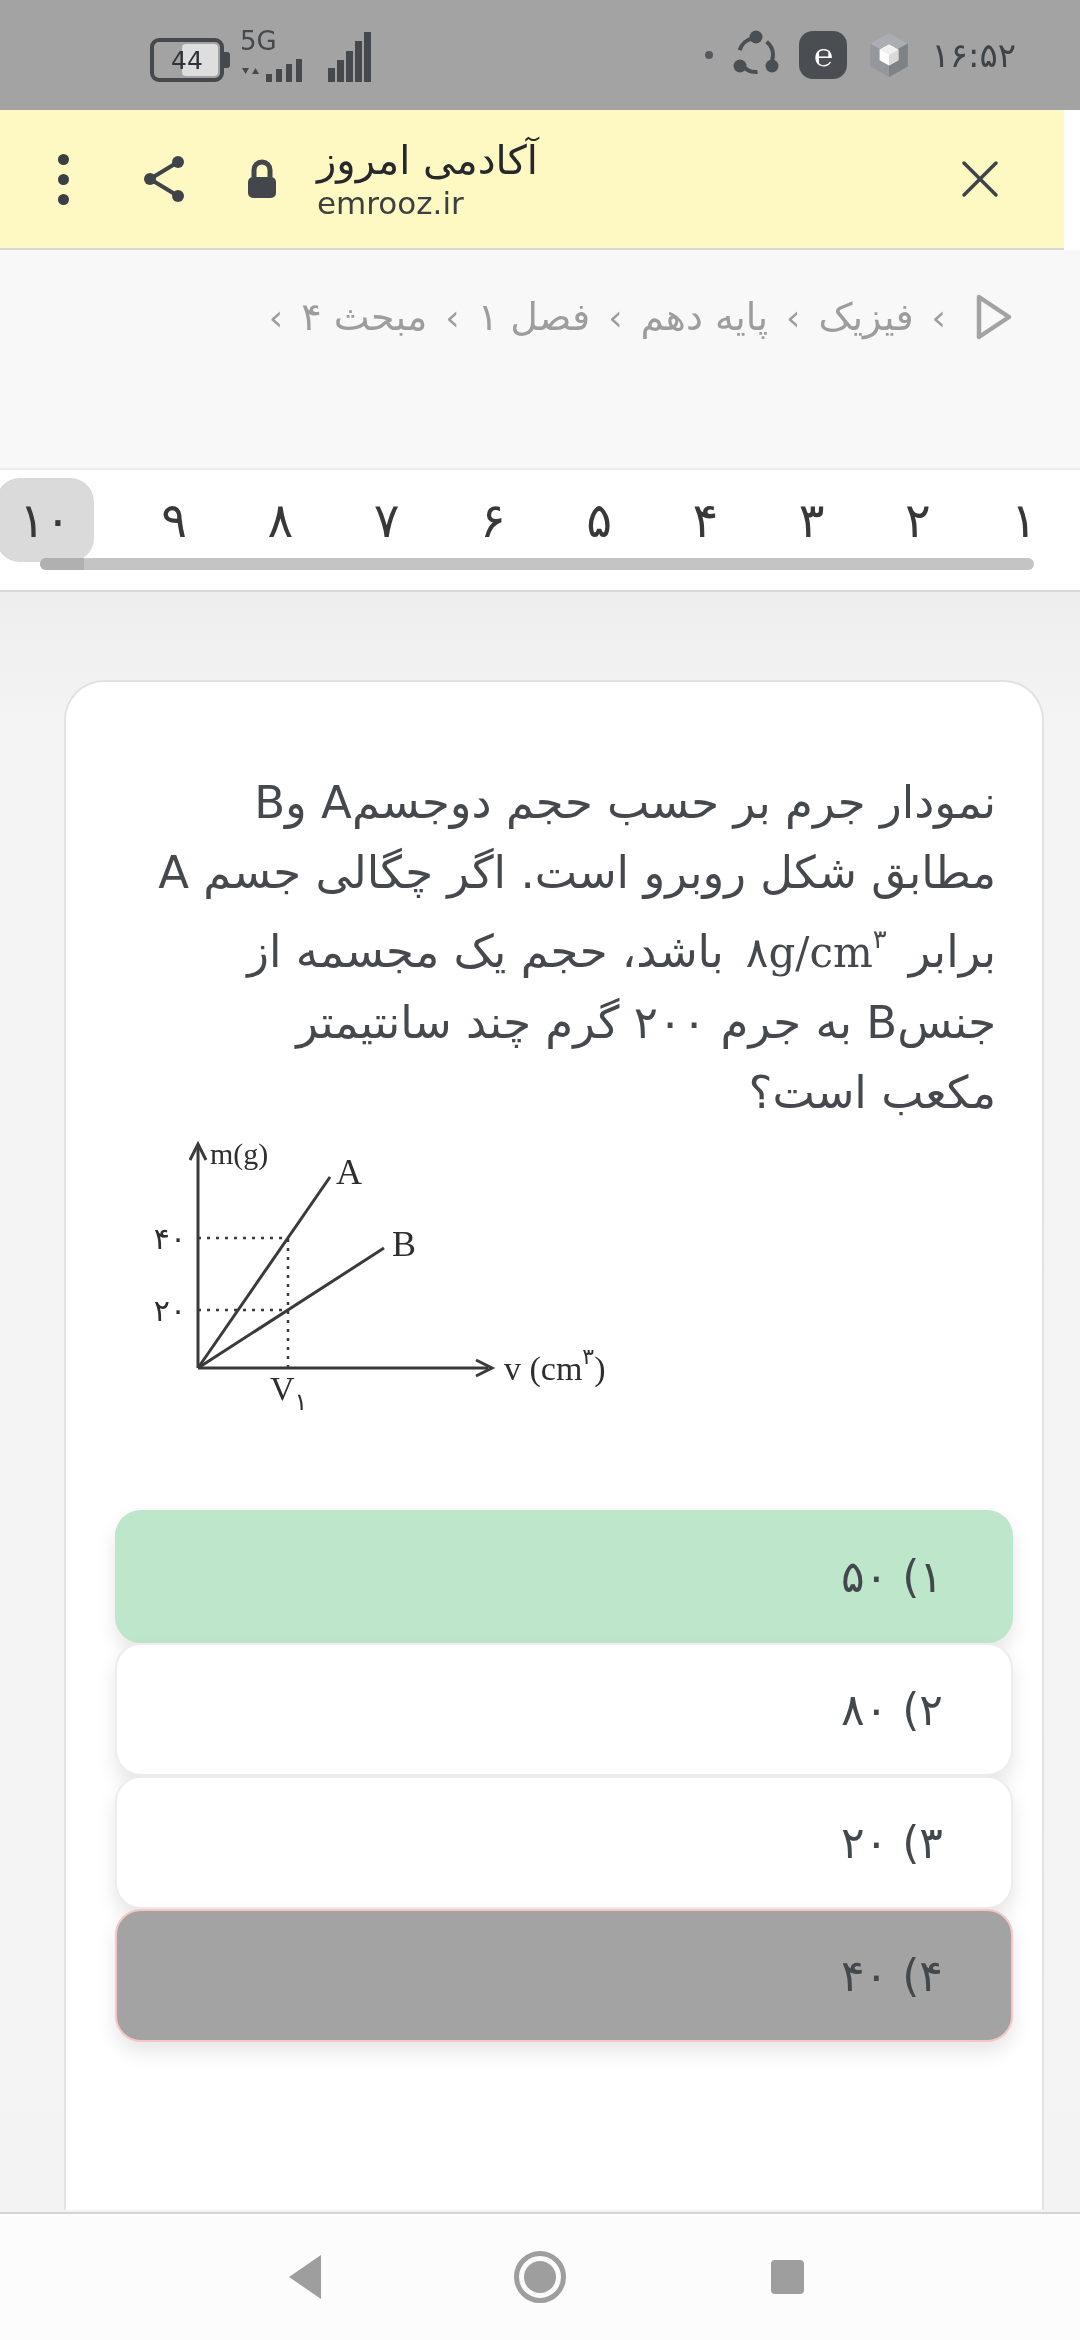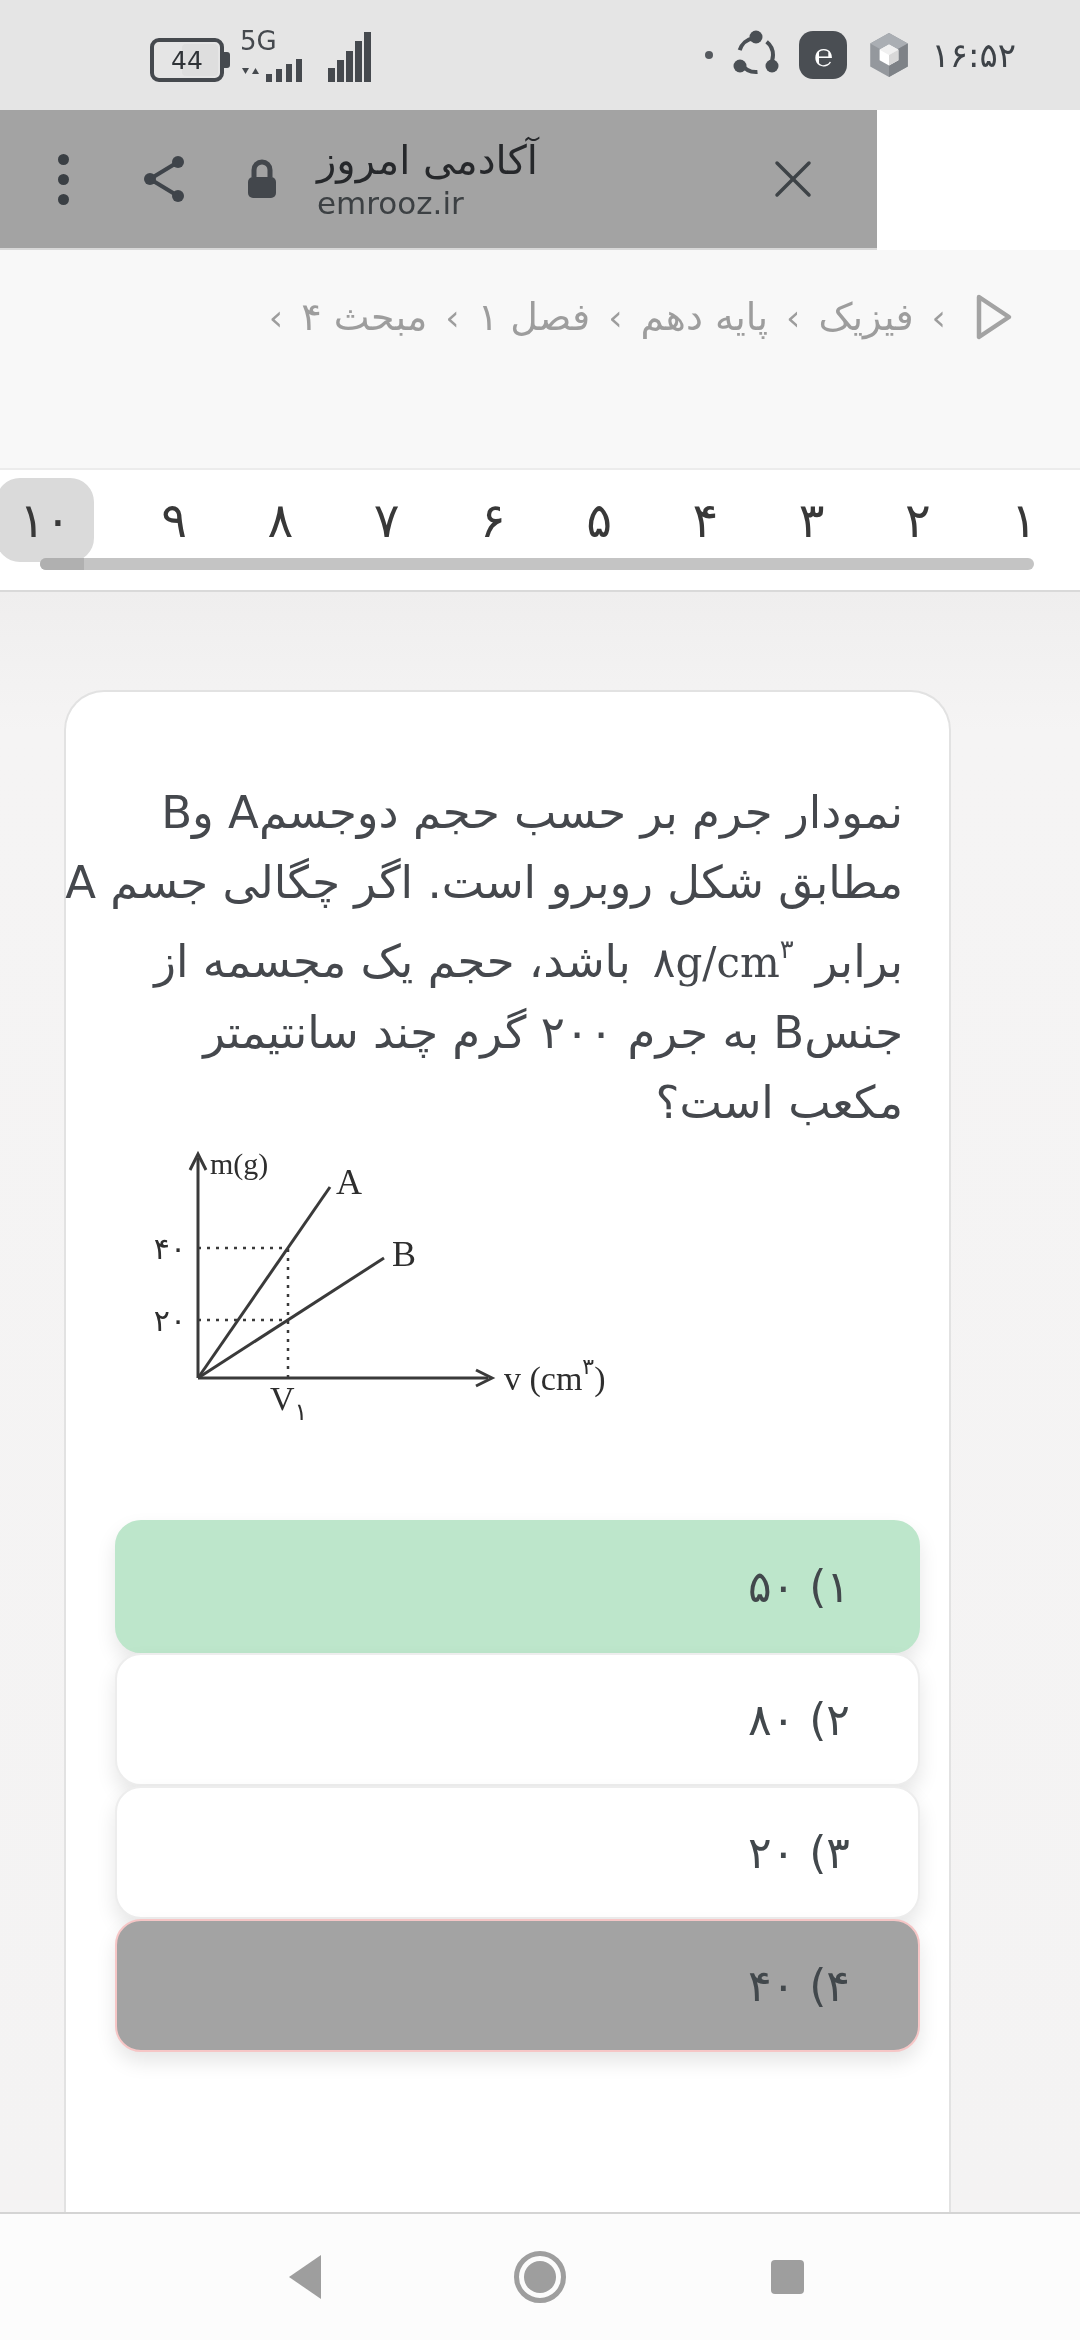--- a/index.html
+++ b/index.html
@@ -1,35 +1,35 @@
 <!DOCTYPE html>
 <html lang="fa"><head>
 <meta charset="utf-8">
 <style>
   html,body{margin:0;padding:0;background:#888;}
   .screen{position:relative;width:1080px;height:2340px;background:#ffffff;overflow:hidden;
           font-family:"DejaVu Sans","Liberation Sans",sans-serif;margin:0 auto;}
 
   
-  .statusbar{position:absolute;top:0;left:0;width:1080px;height:110px;background:#e5e5e5;
+  .statusbar{position:absolute;top:0;left:0;width:1080px;height:110px;background:#a3a3a3;
              display:flex;align-items:center;justify-content:space-between;}
   .sb-left{display:flex;align-items:flex-end;gap:16px;margin-left:150px;}
   .battery{position:relative;width:66px;height:36px;border:4px solid #45494e;border-radius:9px;
            display:flex;align-items:center;justify-content:center;}
   .battery .fill{position:absolute;top:2px;right:2px;bottom:2px;width:55%;background:#dedede;border-radius:4px;}
   .battery .num{position:relative;font-size:25px;color:#2f3337;z-index:1;letter-spacing:0;}
   .battery .tip{position:absolute;right:-10px;top:10px;width:6px;height:16px;background:#45494e;border-radius:0 3px 3px 0;}
   .sig-block{display:flex;flex-direction:column;align-items:flex-start;line-height:1;}
   .net-type{font-size:26px;color:#45494e;margin-bottom:2px;}
   .sb-right{display:flex;align-items:center;gap:18px;margin-right:64px;}
   .sb-dot{width:8px;height:8px;border-radius:50%;background:#55595e;}
   .time{font-size:34px;color:#3e4348;}
 
   
-  .header{position:absolute;top:110px;left:0;width:877px;height:140px;background:#a3a3a3;
+  .header{position:absolute;top:110px;left:0;width:1064px;height:140px;background:#fef9c3;
           border-bottom:2px solid #d8d8d8;display:flex;align-items:center;box-sizing:border-box;text-align:center;}
   .menu-dots{display:flex;flex-direction:column;gap:9px;margin-left:52px;padding:6px;}
   .menu-dots i{width:11px;height:11px;border-radius:50%;background:#3a3f44;}
   .hdr-share{margin-left:66px;}
   .hdr-lock{margin-left:56px;}
   .title-block{margin-left:36px;display:flex;flex-direction:column;align-items:flex-start;}
   .site-title{font-size:40px;color:#26282b;line-height:48px;}
   .site-sub{font-size:31px;color:#3c4043;line-height:38px;}
   .hdr-close{margin-left:auto;margin-right:58px;padding:4px;}
 
@@ -48,21 +48,21 @@
         border-bottom:2px solid #d9d9d9;box-sizing:border-box;direction:rtl;}
   .tabs-inner{display:flex;align-items:center;justify-content:space-between;padding:8px 30px 0 14px;}
   .tab{font-size:48px;color:#383838;min-width:52px;text-align:center;line-height:80px;}
   .tab.selected{background:#dadada;border-radius:24px;width:98px;height:84px;line-height:84px;margin-left:-18px;}
   .tabs-scroll{position:absolute;left:40px;right:46px;top:88px;height:12px;background:#c4c4c4;border-radius:6px;}
   .tabs-scroll .dark{position:absolute;left:0;top:0;height:12px;width:44px;background:#b0b0b0;border-radius:6px 0 0 6px;}
 
   
   .content{position:absolute;top:592px;left:0;width:1080px;height:1620px;
            background:linear-gradient(180deg,#efeeee 0px,#f5f4f4 140px,#f4f3f3 100%);}
-  .card{position:absolute;left:64px;top:98px;width:887px;height:1530px;background:#fff;
+  .card{position:absolute;left:64px;top:88px;width:980px;height:1530px;background:#fff;
         border:2px solid #e2e2e2;border-bottom:none;border-radius:40px 40px 0 0;box-sizing:border-box;}
   .question{direction:rtl;text-align:right;padding:86px 46px 0 40px;font-size:45px;
             line-height:70px;color:#45484d;}
   .q-line{white-space:nowrap;}
   .formula{direction:ltr;unicode-bidi:isolate;display:inline-block;margin:0 22px;
            font-family:"DejaVu Serif","Liberation Serif","DejaVu Sans",serif;font-size:42px;}
   .formula sup{font-size:26px;position:relative;top:-4px;}
 
   .graph-wrap{margin:0 0 0 44px;}
 

